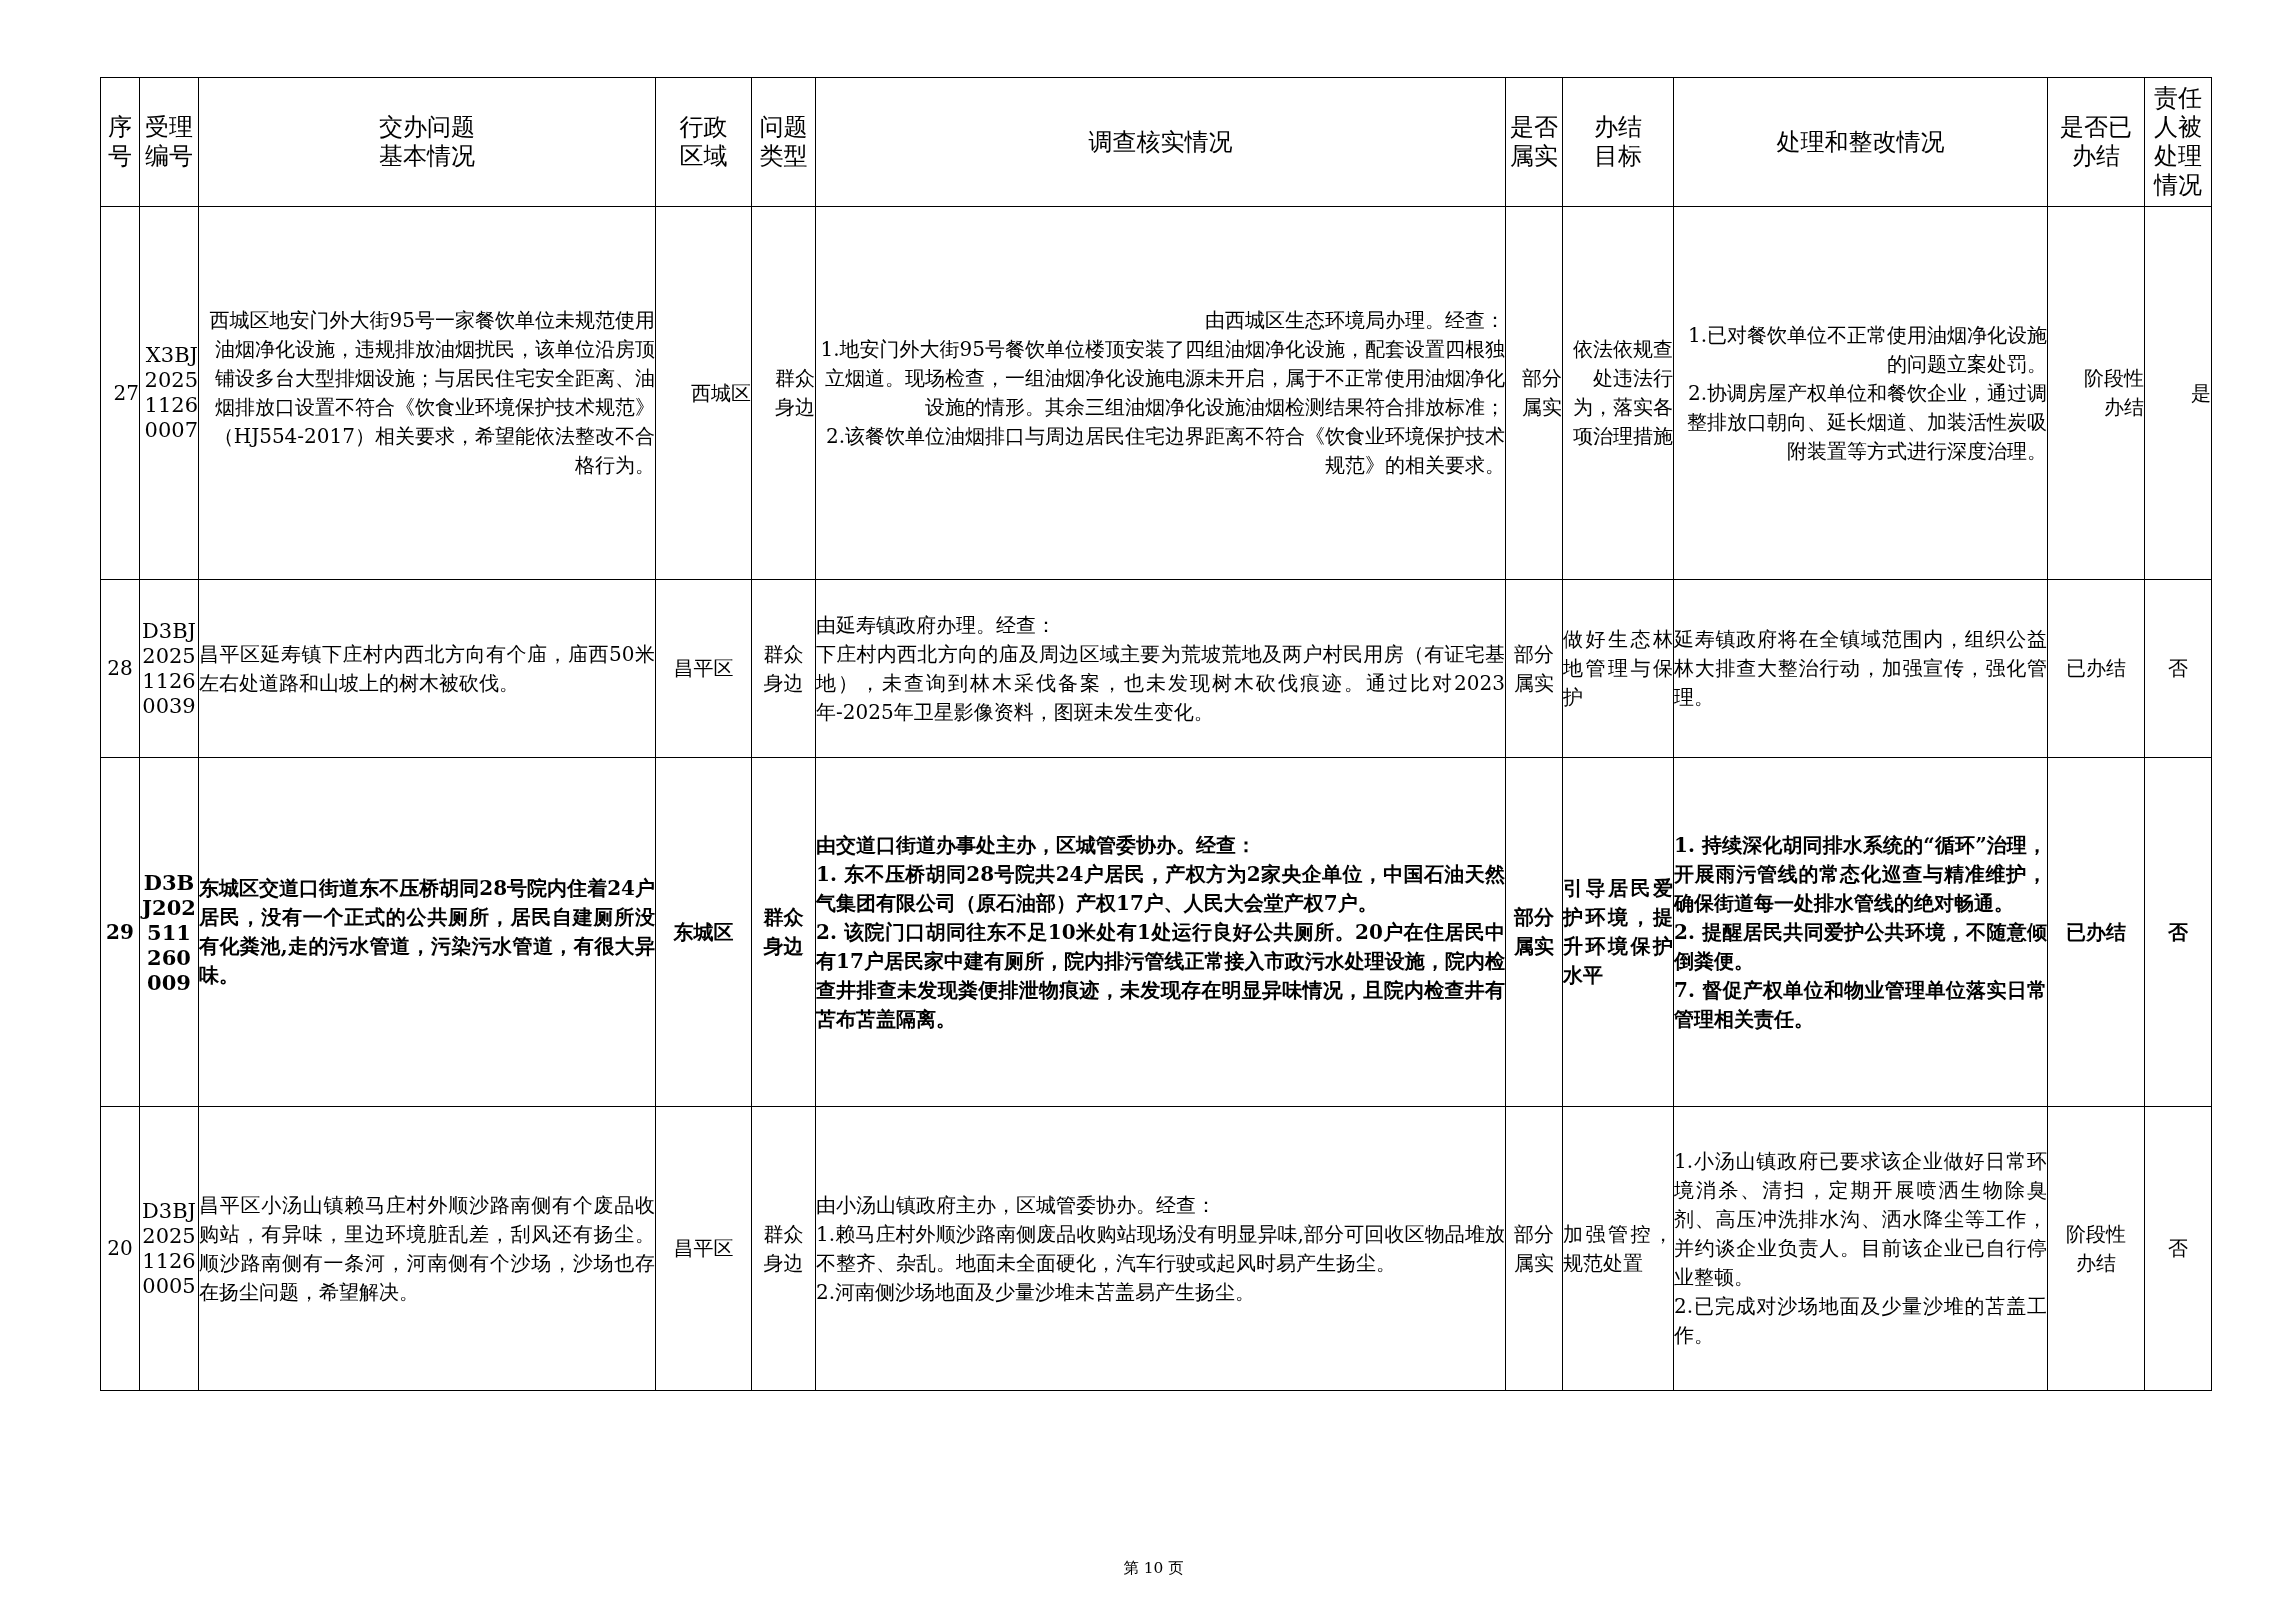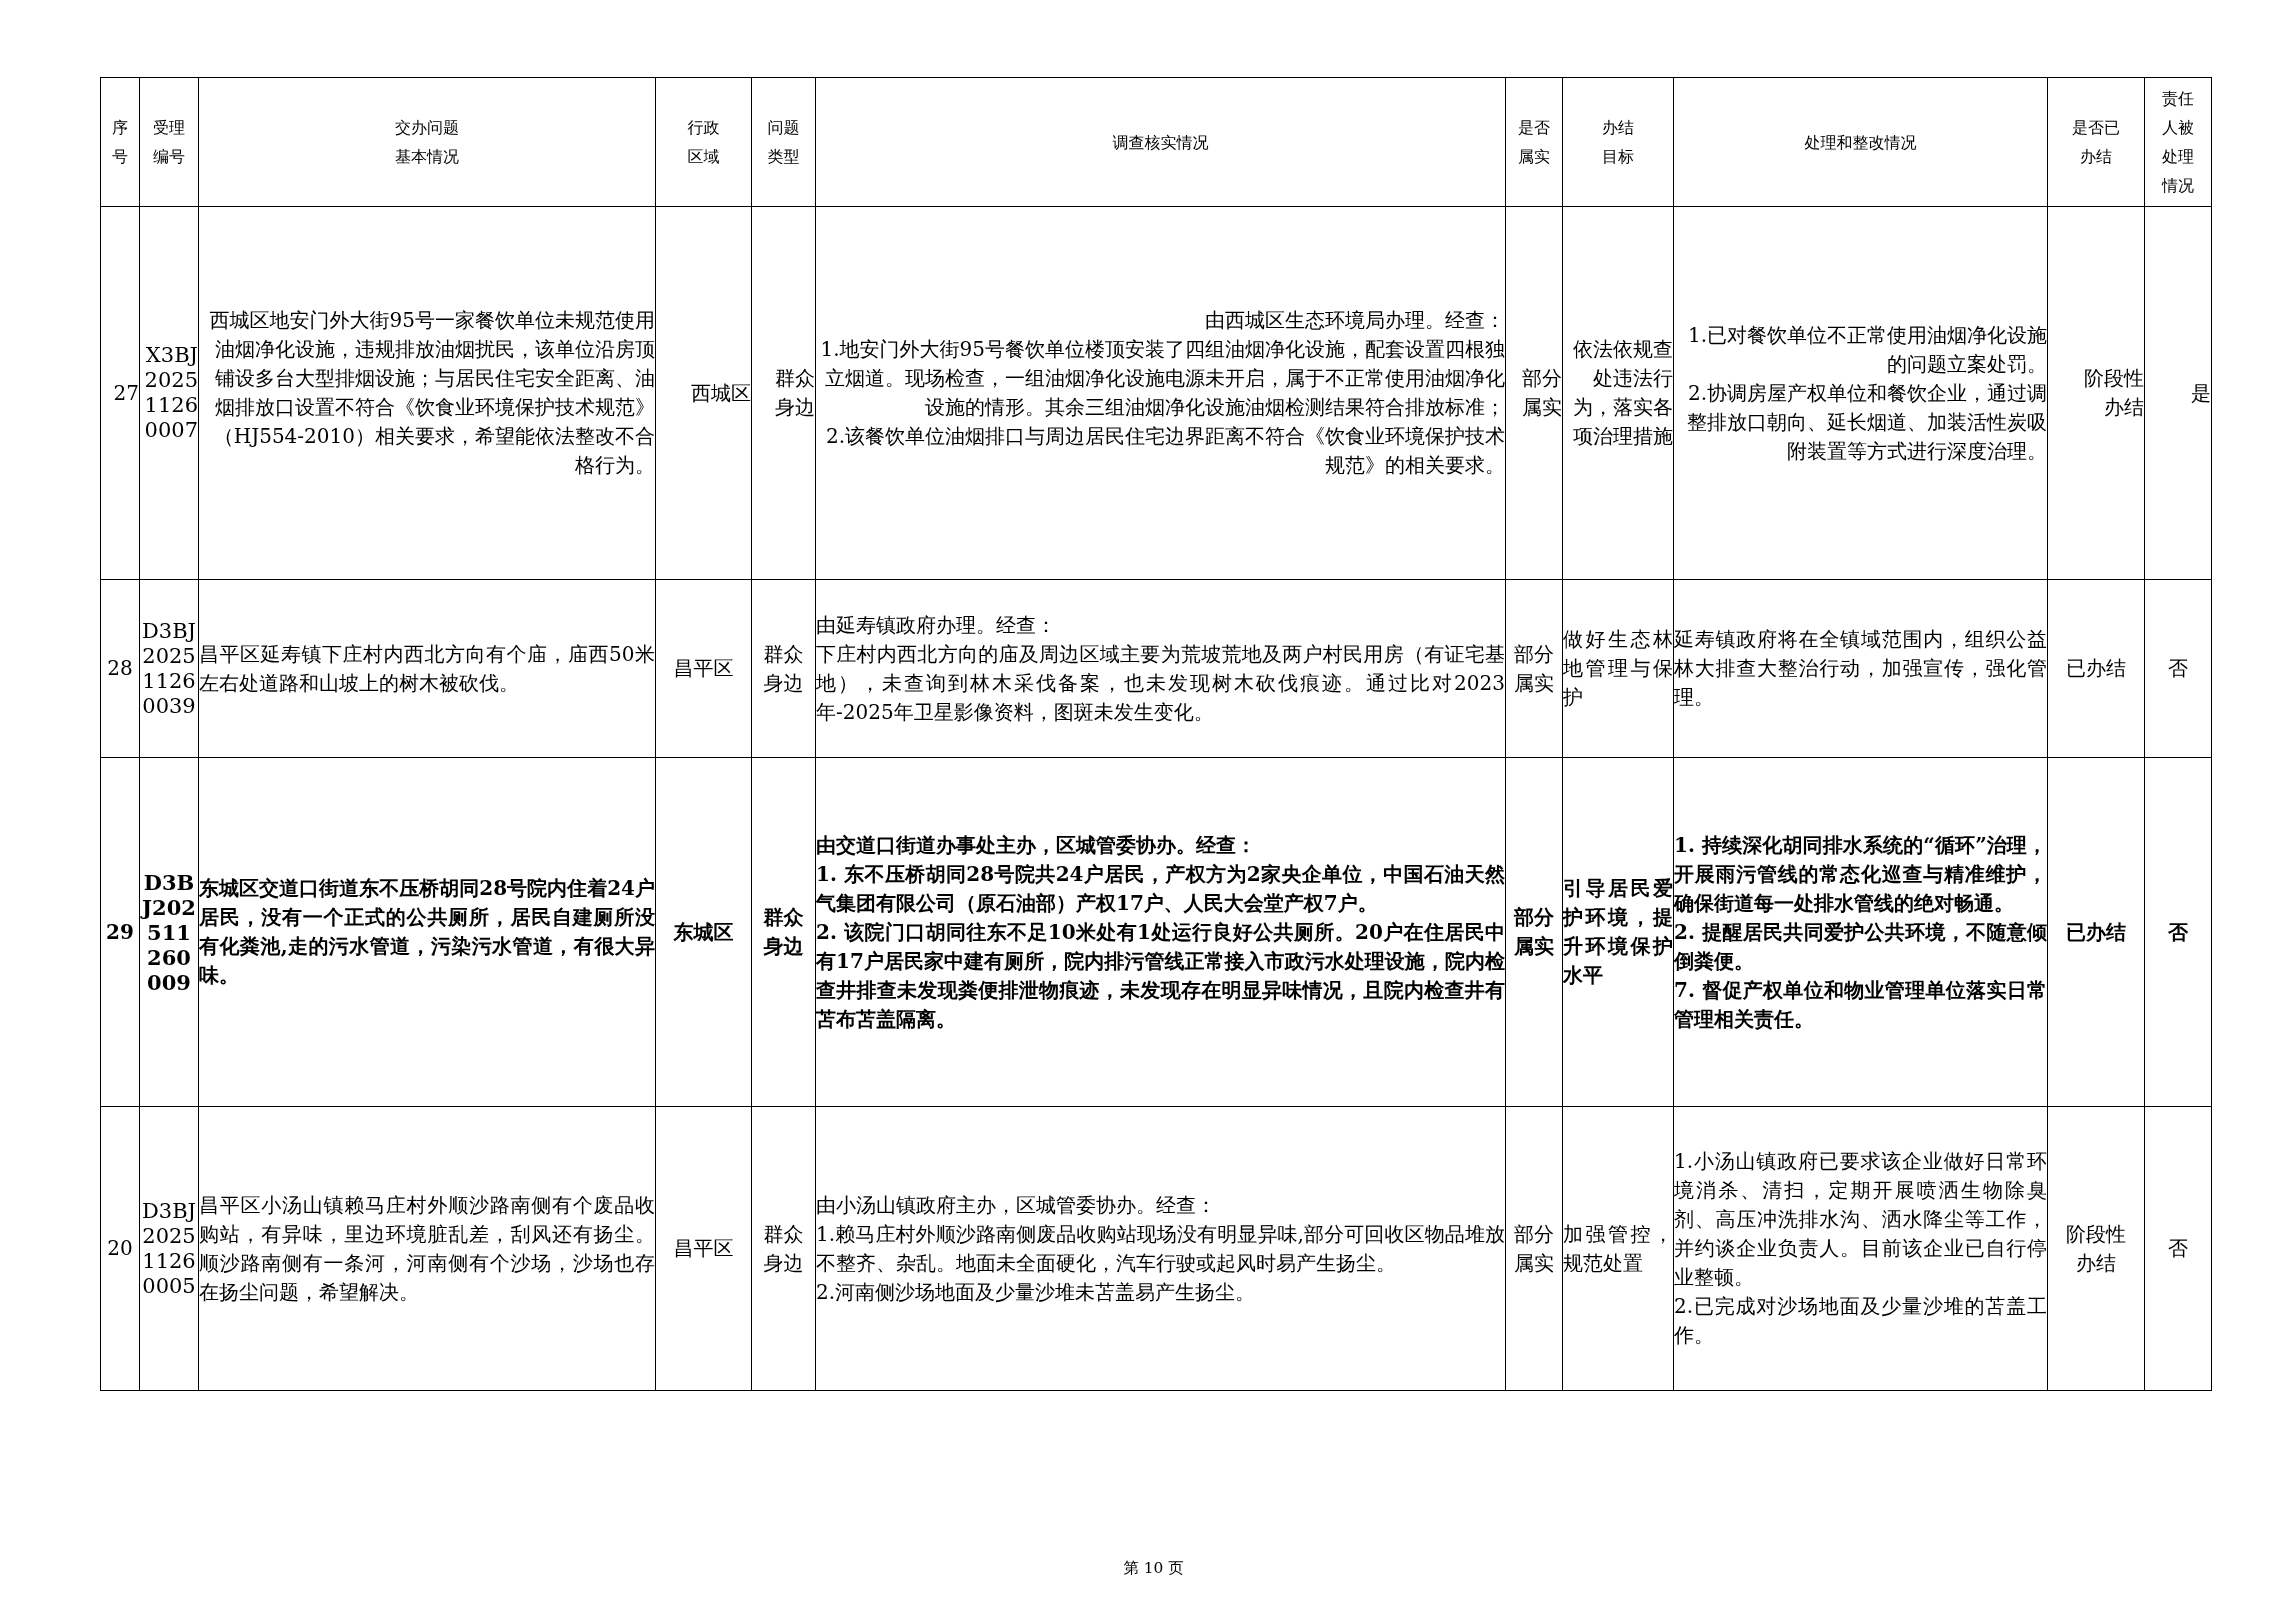--- a/index.html
+++ b/index.html
@@ -2,21 +2,21 @@
 <html style="font-size:7.7px"><head>
 <meta charset="utf-8">
 <style>
   html, body { margin: 0; padding: 0; background: #ffffff; }
   body { width: 2295px; height: 1623px; position: relative; overflow: hidden;
          font-family: "DejaVu Serif", "Liberation Serif", serif; color: #000; }
   table.grid { position: absolute; left: 100px; top: 77px; border-collapse: collapse;
                table-layout: fixed; width: 2110px; }
   table.grid td, table.grid th { border: 1.9px solid #000; padding: 0; vertical-align: middle; }
   th { font-family: "DejaVu Sans", "Liberation Sans", sans-serif; font-weight: normal;
-       font-size: 16px; line-height: 29px; text-align: center; height: 128px; }
+       font-size: 24px; line-height: 29px; text-align: center; height: 128px; }
   td { font-size: 20px; line-height: 29px; }
   .c { text-align: center; }
   .code { font-size: 21px; line-height: 25px; word-break: break-all; text-align: center; padding: 0 1.9px; }
   .txt { text-align: justify; padding: 0 5.8px; white-space: pre-line; }
   .narrow { text-align: justify; padding: 0 2.9px; white-space: pre-line; margin-top: 7px; }
   .vert { padding: 0 2.9px; }
   .footer { position: absolute; left: 6px; width: 2295px; top: 1558px; text-align: center;
             font-size: 15.4px; font-family: "DejaVu Serif", "Liberation Serif", serif; }
   tr.r27 td { height: 372px; text-align: right; }
   tr.r28 td { height: 177px; }
@@ -63,21 +63,21 @@
       <th><span class="hd">责任
 人被
 处理
 情况</span></th>
     </tr>
   </thead>
   <tbody>
     <tr class="r27">
       <td class="c">27</td>
       <td class="code">X3BJ202511260007</td>
-      <td class="txt">西城区地安门外大街95号一家餐饮单位未规范使用油烟净化设施，违规排放油烟扰民，该单位沿房顶铺设多台大型排烟设施；与居民住宅安全距离、油烟排放口设置不符合《饮食业环境保护技术规范》（HJ554-2010）相关要求，希望能依法整改不合格行为。</td>
+      <td class="txt">西城区地安门外大街95号一家餐饮单位未规范使用油烟净化设施，违规排放油烟扰民，该单位沿房顶铺设多台大型排烟设施；与居民住宅安全距离、油烟排放口设置不符合《饮食业环境保护技术规范》（HJ554-2017）相关要求，希望能依法整改不合格行为。</td>
       <td class="c">西城区</td>
       <td class="c vert pl">群众
 身边</td>
       <td class="txt">由西城区生态环境局办理。经查：
 1.地安门外大街95号餐饮单位楼顶安装了四组油烟净化设施，配套设置四根独立烟道。现场检查，一组油烟净化设施电源未开启，属于不正常使用油烟净化设施的情形。其余三组油烟净化设施油烟检测结果符合排放标准；
 2.该餐饮单位油烟排口与周边居民住宅边界距离不符合《饮食业环境保护技术规范》的相关要求。</td>
       <td class="c vert pl">部分
 属实</td>
       <td class="narrow">依法依规查处违法行为，落实各项治理措施</td>
       <td class="txt">1.已对餐饮单位不正常使用油烟净化设施的问题立案处罚。

